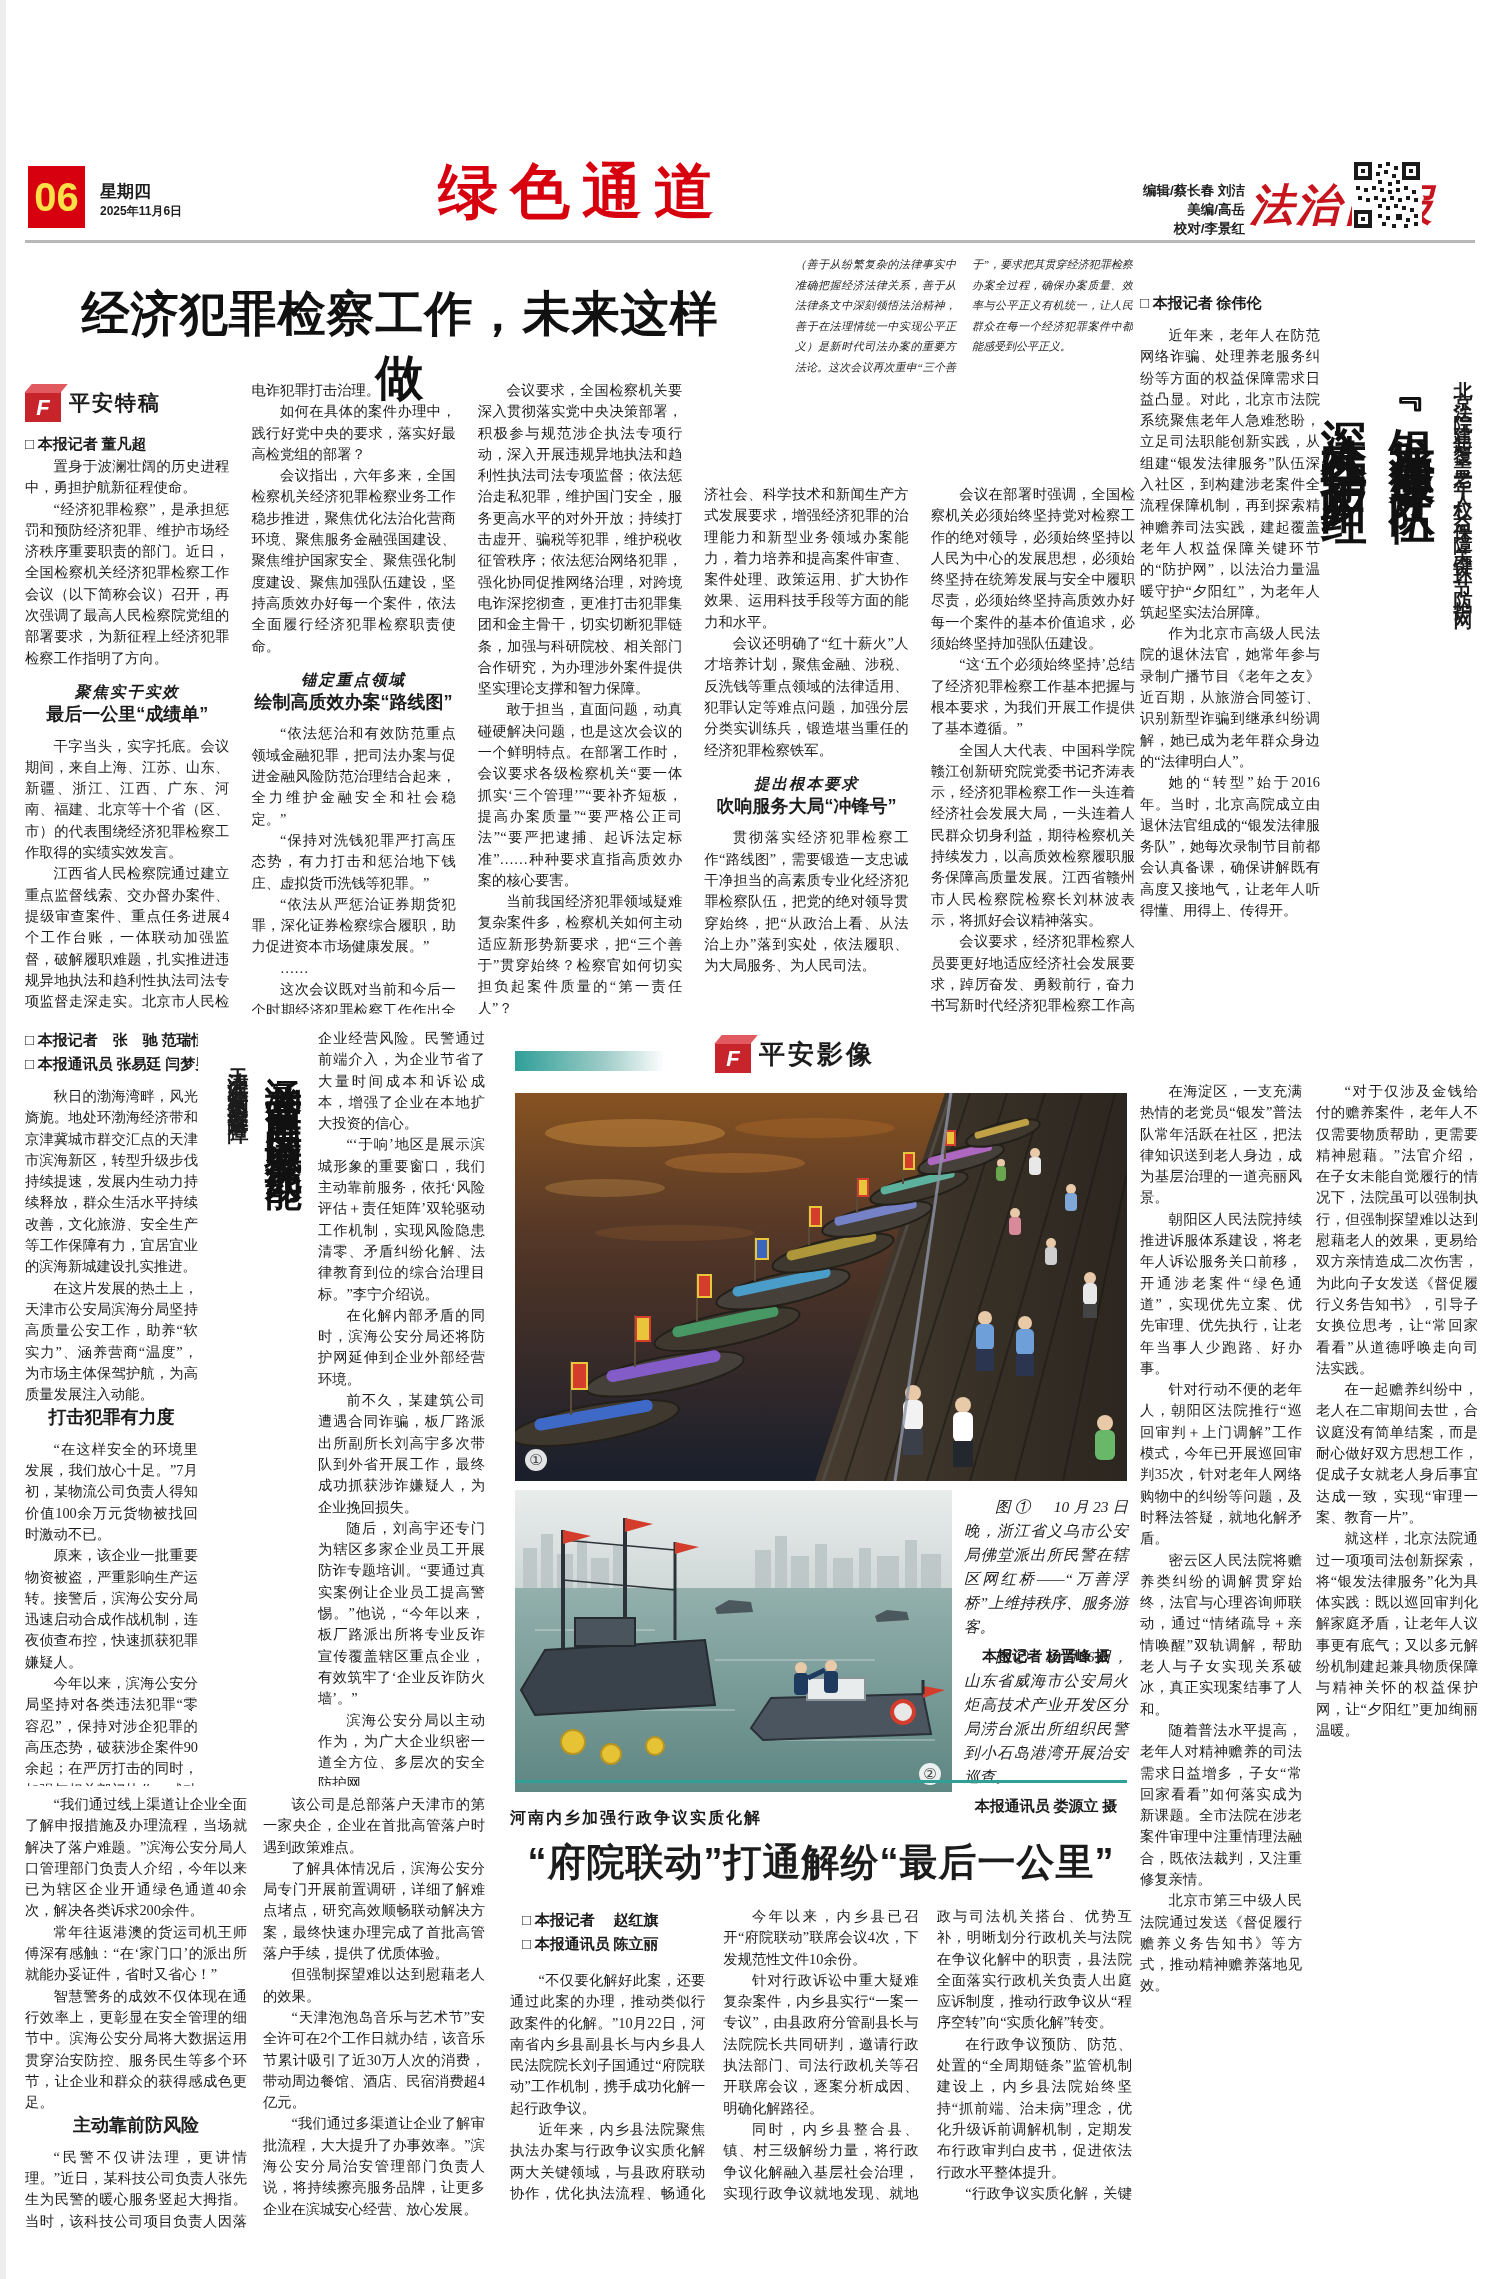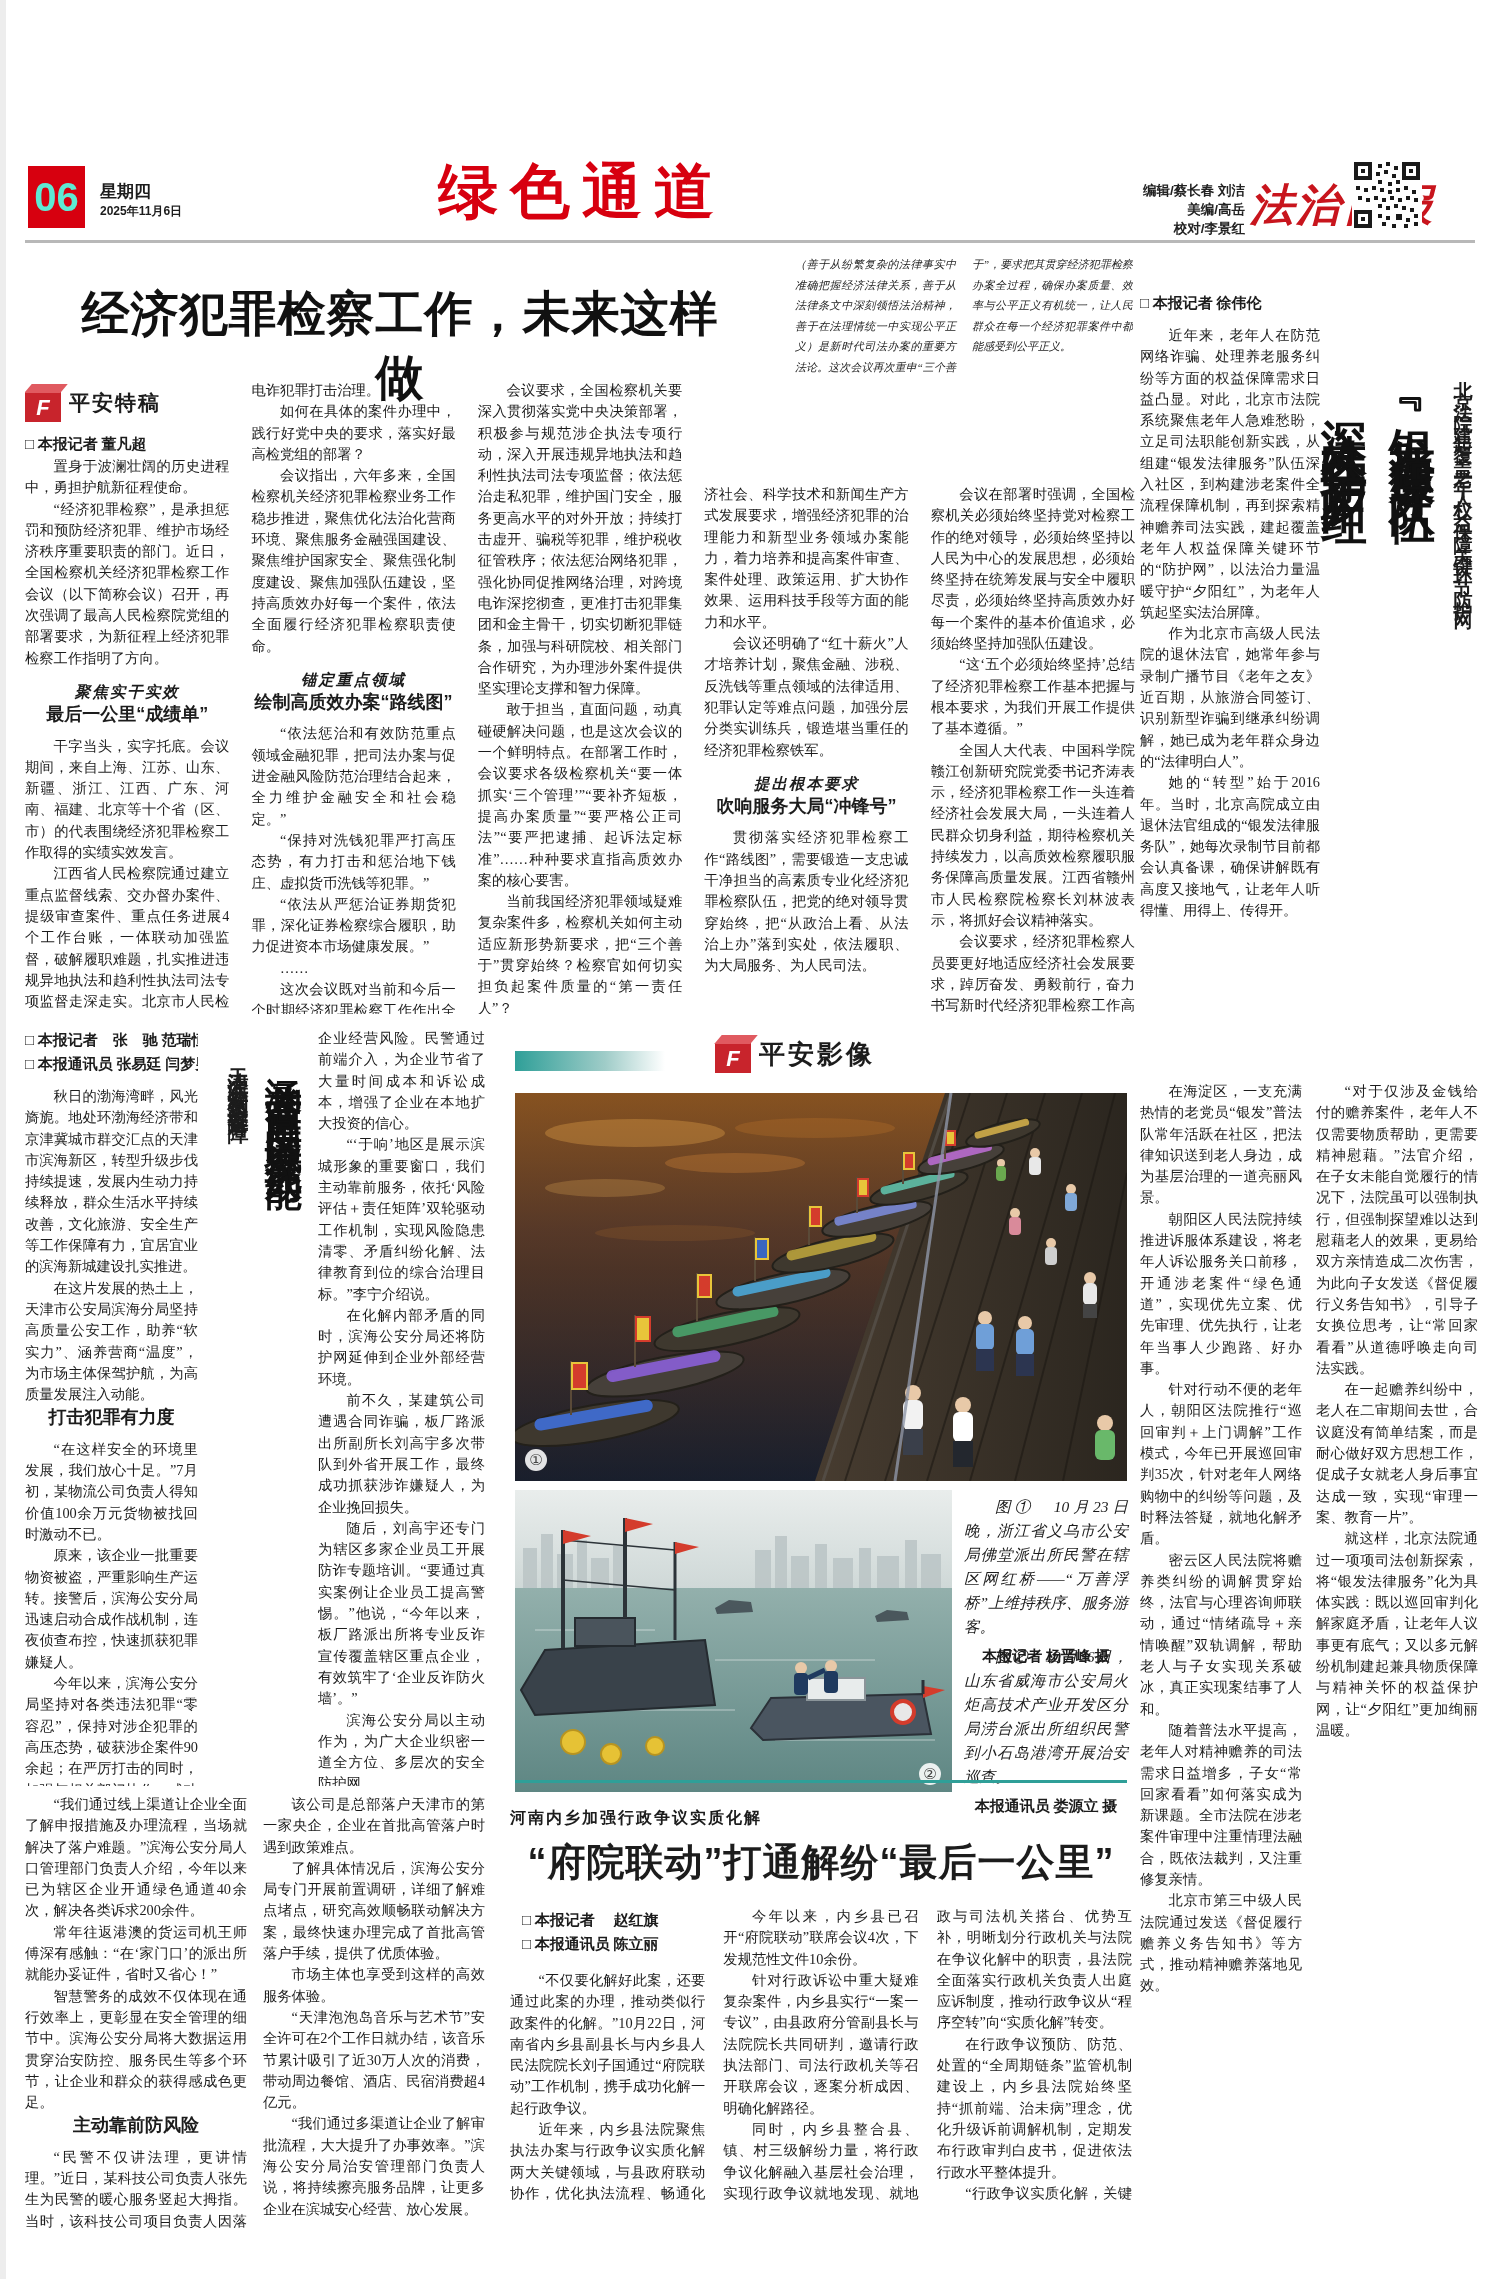--- a/index.html
+++ b/index.html
@@ -5,21 +5,21 @@
   html,body{margin:0;padding:0;}
   body{
     width:1500px;height:2279px;position:relative;background:#ffffff;
     font-family:"Liberation Serif","DejaVu Serif",serif;color:#1c1c1c;
     overflow:hidden;
   }
   .sans{font-family:"Liberation Sans","DejaVu Sans",sans-serif;}
   
   #edge-strip{position:absolute;left:0;top:0;width:6px;height:2279px;background:#ededed;}
   #pagenum-box{position:absolute;left:28px;top:166px;width:57px;height:62px;background:#d7000f;
-    color:#5eead4;font-family:"Liberation Sans","DejaVu Sans",sans-serif;font-weight:900;
+    color:#fde047;font-family:"Liberation Sans","DejaVu Sans",sans-serif;font-weight:900;
     font-size:40px;text-align:center;line-height:62px;}
   #weekday{position:absolute;left:100px;top:180px;font-family:"Liberation Sans","DejaVu Sans",sans-serif;
     font-weight:700;font-size:17px;}
   #pubdate{position:absolute;left:100px;top:203px;font-family:"Liberation Sans","DejaVu Sans",sans-serif;
     font-weight:700;font-size:12px;}
   #section-title{position:absolute;left:438px;top:152px;font-family:"Liberation Sans","DejaVu Sans",sans-serif;
     font-weight:900;font-size:60px;color:#d7000f;letter-spacing:12px;white-space:nowrap;}
   #editors{position:absolute;left:1040px;top:181px;width:205px;text-align:right;
     font-size:13.5px;line-height:19px;font-weight:600;color:#222;}
   #masthead{position:absolute;left:1250px;top:176px;font-size:44px;color:#c8151d;
@@ -277,21 +277,21 @@
     <div class="col">
         <p class="blk blk-p">“我们通过线上渠道让企业全面了解申报措施及办理流程，当场就解决了落户难题。”滨海公安分局人口管理部门负责人介绍，今年以来已为辖区企业开通绿色通道40余次，解决各类诉求200余件。</p>
         <p class="blk blk-p">常年往返港澳的货运司机王师傅深有感触：“在‘家门口’的派出所就能办妥证件，省时又省心！”</p>
         <p class="blk blk-p">智慧警务的成效不仅体现在通行效率上，更彰显在安全管理的细节中。滨海公安分局将大数据运用贯穿治安防控、服务民生等多个环节，让企业和群众的获得感成色更足。</p>
         <p class="blk blk-h2">主动靠前防风险</p>
         <p class="blk blk-p">“民警不仅讲法理，更讲情理。”近日，某科技公司负责人张先生为民警的暖心服务竖起大拇指。当时，该科技公司项目负责人因落户手续问题直接影响生产进度，李宁了解情况后，立即启动涉企绿色通道服务机制，联合相关部门逐项研究解决。</p>
       </div>
     <div class="col">
         <p class="blk blk-p">该公司是总部落户天津市的第一家央企，企业在首批高管落户时遇到政策难点。</p>
         <p class="blk blk-p">了解具体情况后，滨海公安分局专门开展前置调研，详细了解难点堵点，研究高效顺畅联动解决方案，最终快速办理完成了首批高管落户手续，提供了优质体验。</p>
-        <p class="blk blk-p">市场主体也享受到这样的高效服务体验。</p>
+        <p class="blk blk-p">但强制探望难以达到慰藉老人的效果。</p>
         <p class="blk blk-p">“天津泡泡岛音乐与艺术节”安全许可在2个工作日就办结，该音乐节累计吸引了近30万人次的消费，带动周边餐馆、酒店、民宿消费超4亿元。</p>
         <p class="blk blk-p">“我们通过多渠道让企业了解审批流程，大大提升了办事效率。”滨海公安分局治安管理部门负责人说，将持续擦亮服务品牌，让更多企业在滨城安心经营、放心发展。</p>
       </div>
   </div>
 </div>
 
 <div id="photos">
   <div id="teal-bar"></div>
   <div id="imagery-logo">
     <div class="cube">

